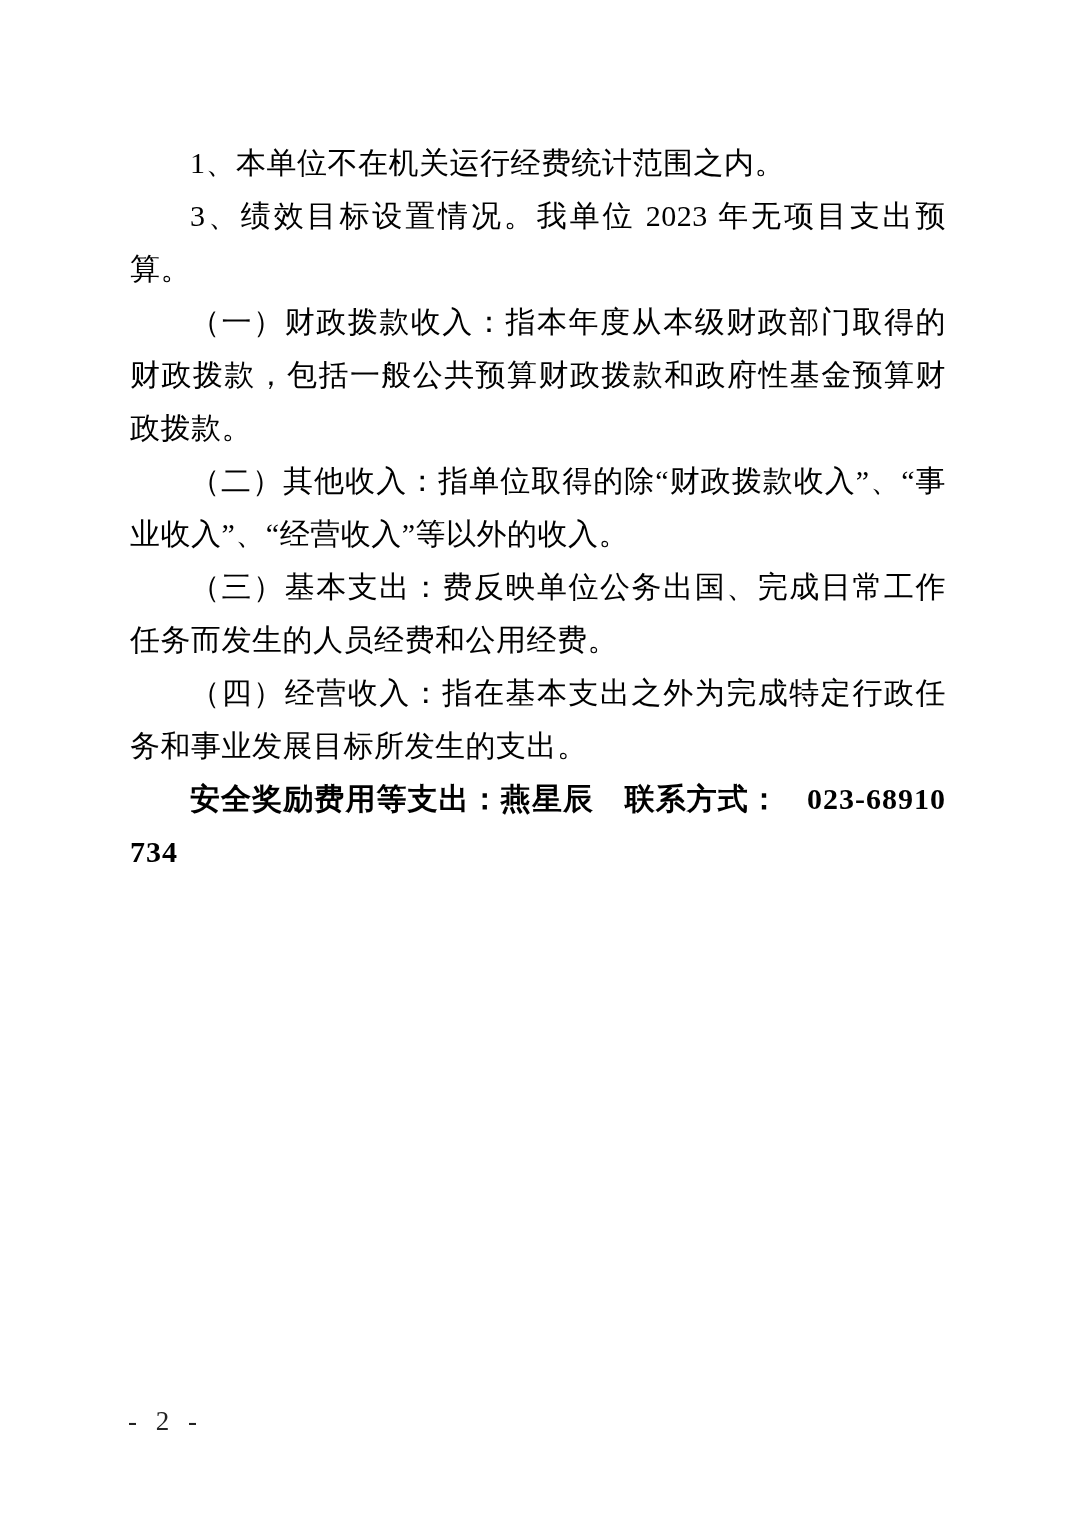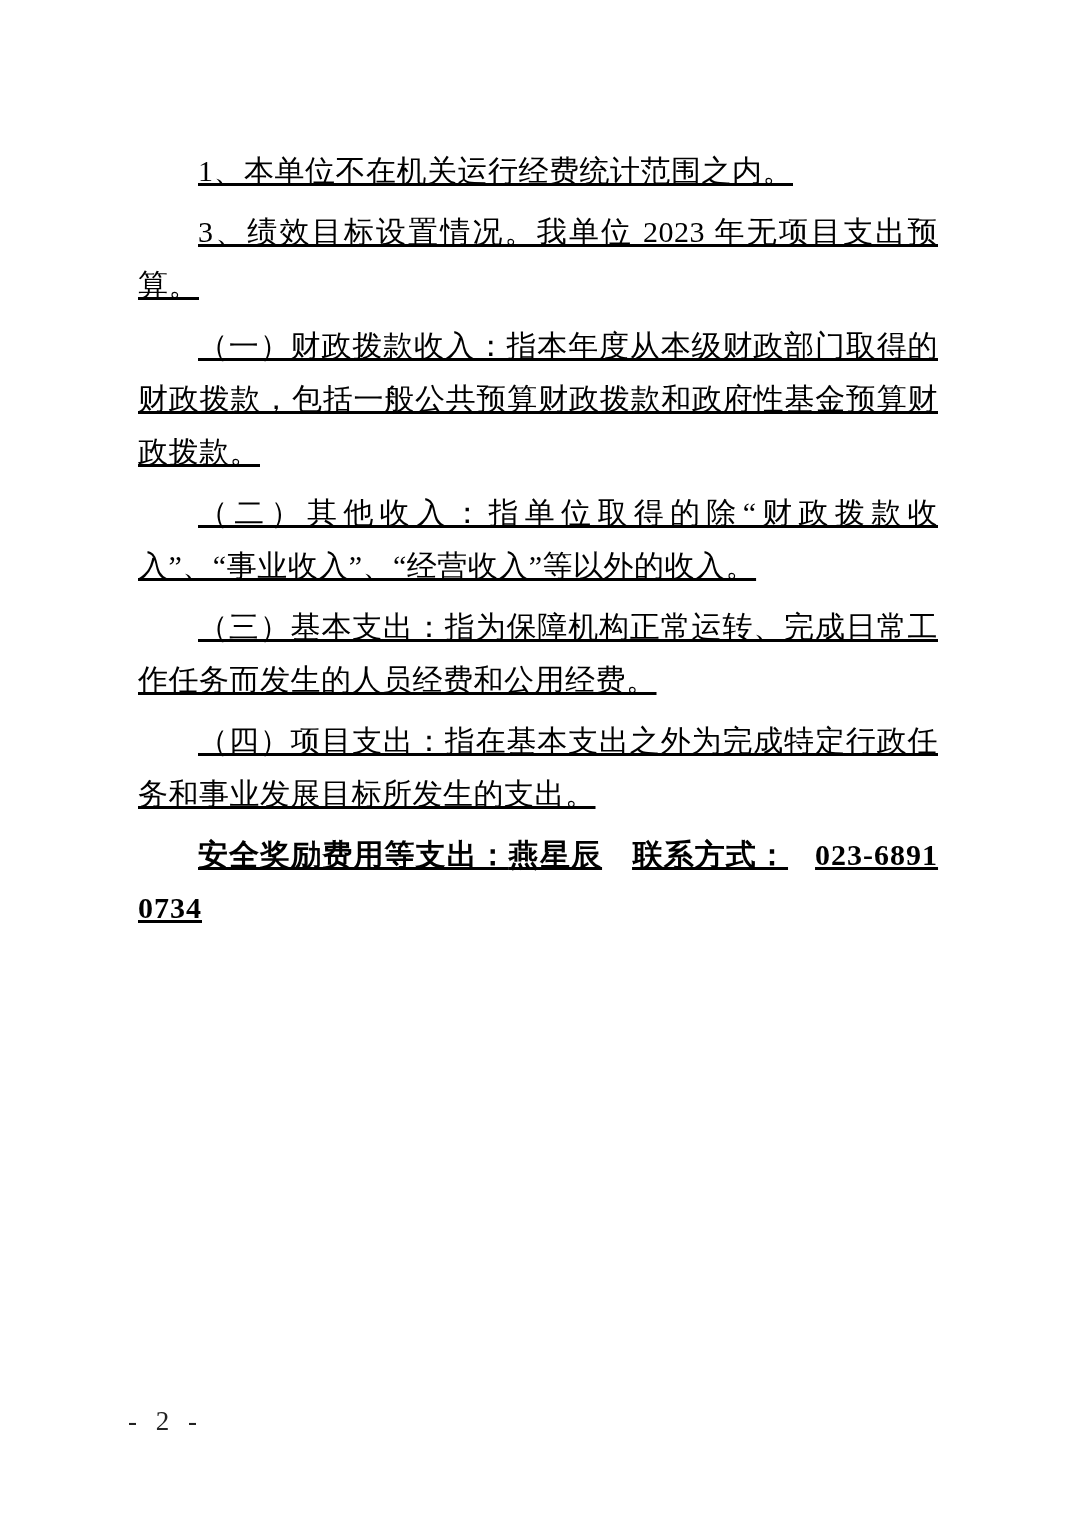--- a/index.html
+++ b/index.html
@@ -16,28 +16,27 @@
     font-family: "Liberation Serif", serif;
     color: #000000;
   }
   .content {
     position: absolute;
     top: 136px;
     left: 130px;
     width: 816px;
   }
   .para {
-    margin: 8px;
+    margin: 0;
     font-size: 30px;
     line-height: 53px;
     text-align: justify;
     text-indent: 2em;
     letter-spacing: 0.5px;
     word-break: break-all;
-    text-decoration: underline;
   }
   .heading {
     font-family: "Liberation Sans", sans-serif;
     font-weight: bold;
     letter-spacing: 1px;
   }
   .contact {
     font-weight: bold;
     font-family: "Liberation Sans", sans-serif;
   }
@@ -69,21 +68,21 @@
 
 <div class="page">
   <div class="content">
 
     <p class="para">1、本单位不在机关运行经费统计范围之内。</p>
     <p class="para">3、绩效目标设置情况。我单位 2023 年无项目支出预算。</p>
 
 
     <p class="para">（一）财政拨款收入：指本年度从本级财政部门取得的财政拨款，包括一般公共预算财政拨款和政府性基金预算财政拨款。</p>
     <p class="para">（二）其他收入：指单位取得的除“财政拨款收入”、“事业收入”、“经营收入”等以外的收入。</p>
-    <p class="para">（三）基本支出：指为保障机构正常运转、完成日常工作任务而发生的人员经费和公用经费。</p>
-    <p class="para">（四）项目支出：指在基本支出之外为完成特定行政任务和事业发展目标所发生的支出。</p>
+    <p class="para">（三）基本支出：费反映单位公务出国、完成日常工作任务而发生的人员经费和公用经费。</p>
+    <p class="para">（四）经营收入：指在基本支出之外为完成特定行政任务和事业发展目标所发生的支出。</p>
 
     <p class="para contact"><span>安全奖励费用等支出：</span><span>燕星辰</span><span class="gap"></span><span>联系方式：</span><span class="gap-sm"></span><span class="phone">023-68910734</span></p>
 
   </div>
 
   <div class="footer">- 2 -</div>
 </div>
 
 </body></html>

